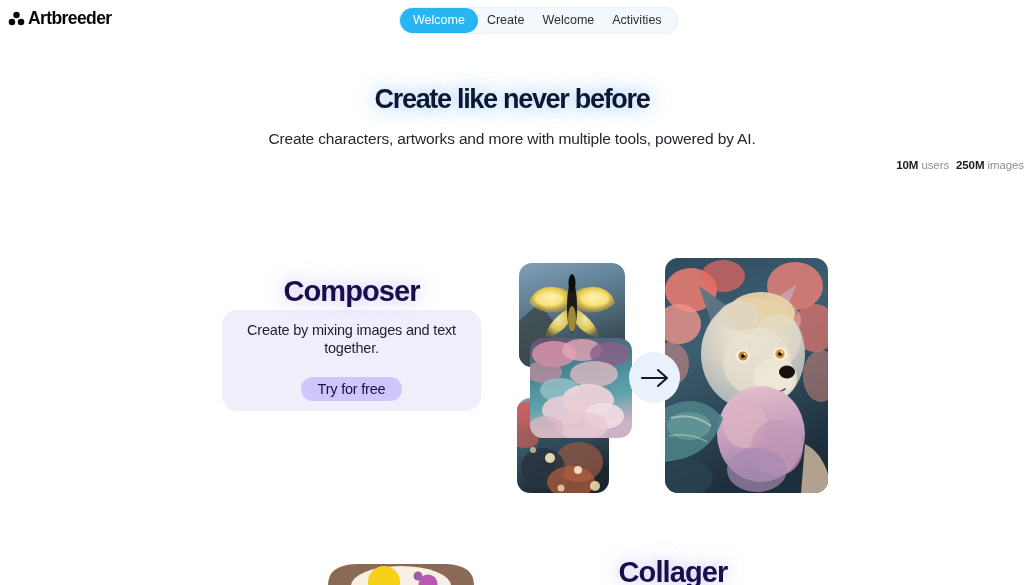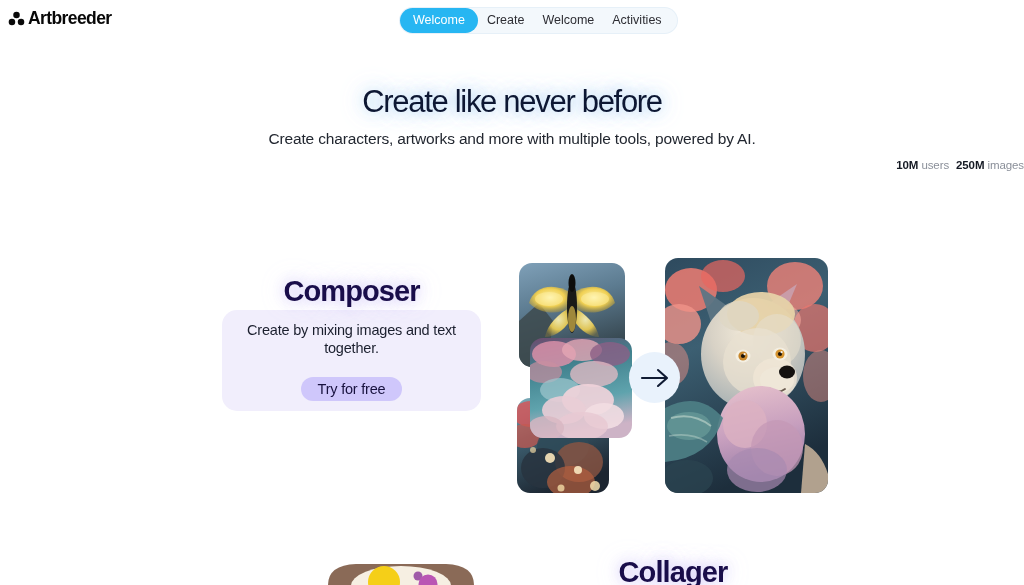--- a/index.html
+++ b/index.html
@@ -94,22 +94,22 @@
   }
 
   
   .hero { position: absolute; top: 0; left: 0; width: 1024px; }
 
   .hero-title {
     position: absolute;
     top: 84px;
     left: 0; width: 1024px;
     text-align: center;
-    font-size: 31px;
-    font-weight: 400;
+    font-size: 27px;
+    font-weight: 700;
     letter-spacing: -1.3px;
     color: #0d1733;
     text-shadow:
       0 0 14px rgba(176,214,244,0.95),
       0 0 26px rgba(196,224,248,0.8),
       0 0 40px rgba(214,234,250,0.6);
   }
 
   .hero-sub {
     position: absolute;

